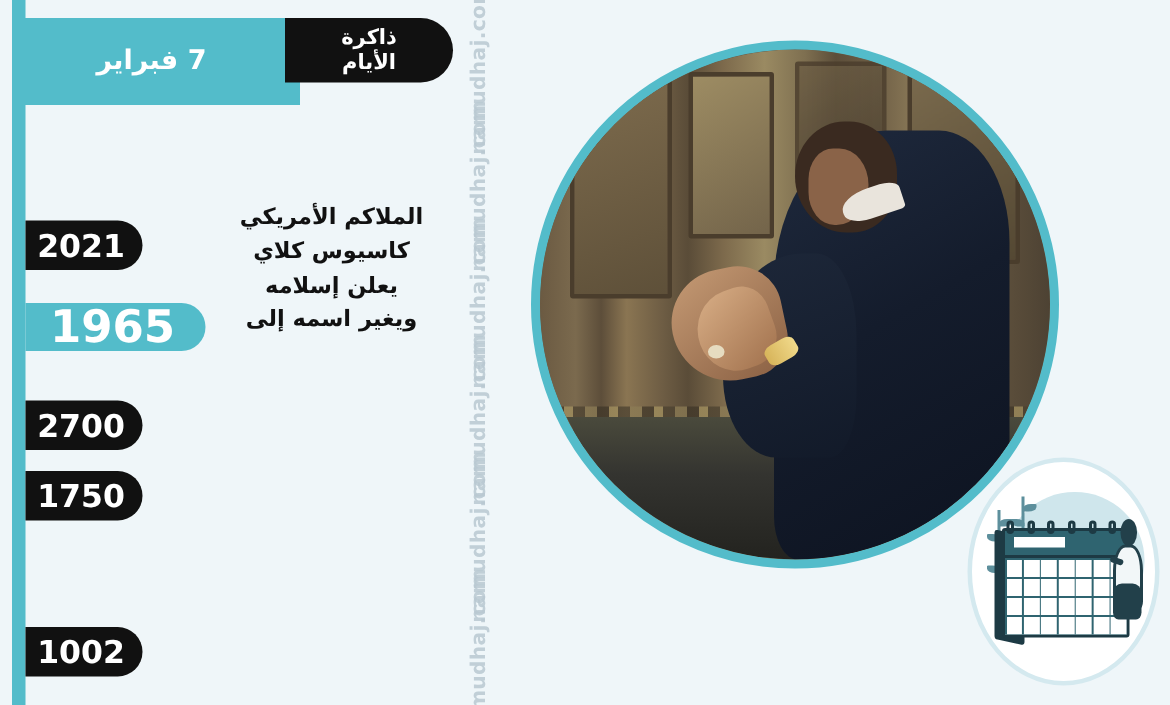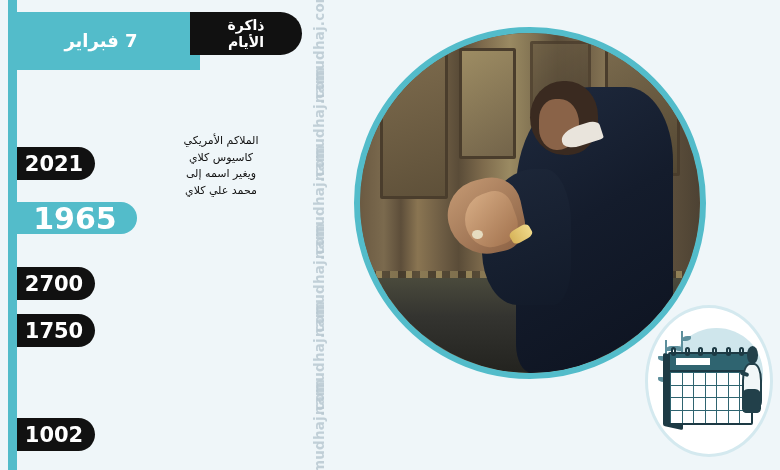--- a/index.html
+++ b/index.html
@@ -108,22 +108,22 @@
 
   
   .body-text {
     position: absolute;
     left: 132px;
     top: 133px;
     width: 178px;
     direction: rtl;
     text-align: center;
     color: #111111;
-    font-size: 11px;
-    font-weight: normal;
+    font-size: 15px;
+    font-weight: bold;
     line-height: 1.52;
   }
   .body-text .tline { display: block; white-space: nowrap; }
 
   
   .watermark-col {
     position: absolute;
     left: 306px;
     top: 0;
     width: 26px;
@@ -433,22 +433,22 @@
   <div class="year-pill" style="top:108px;">2021</div>
   <div class="year-pill active" style="top:163px;">1965</div>
   <div class="year-pill" style="top:228px;">2700</div>
   <div class="year-pill" style="top:275px;">1750</div>
   <div class="year-pill" style="top:379px;">1002</div>
   <div class="year-pill" style="top:454px;">507</div>
 
   <div class="body-text">
     <span class="tline">الملاكم الأمريكي</span>
     <span class="tline">كاسيوس كلاي</span>
+    <span class="tline">يعلن إسلامه</span>
     <span class="tline">ويغير اسمه إلى</span>
-    <span class="tline">محمد علي كلاي</span>
   </div>
 
   <div class="watermark-col">
     <div class="wm" style="top:38px;">namudhaj.com</div>
     <div class="wm" style="top:116px;">namudhaj.com</div>
     <div class="wm" style="top:194px;">namudhaj.com</div>
     <div class="wm" style="top:272px;">namudhaj.com</div>
     <div class="wm" style="top:350px;">namudhaj.com</div>
     <div class="wm" style="top:428px;">namudhaj.com</div>
   </div>

